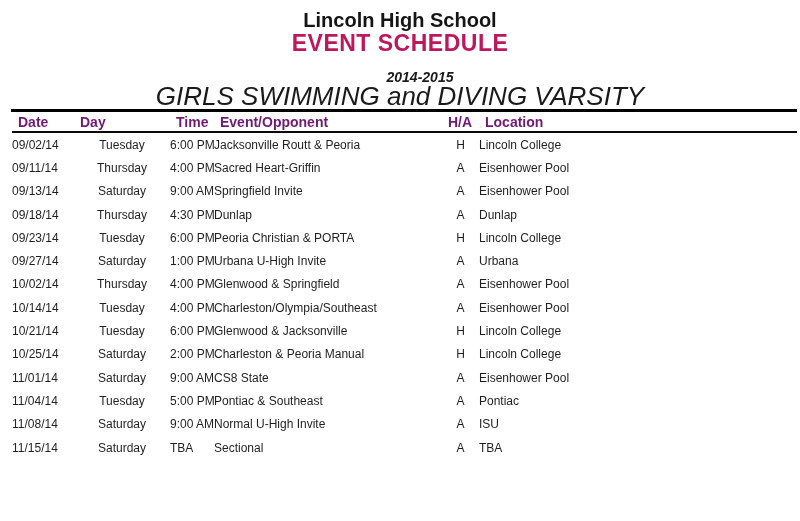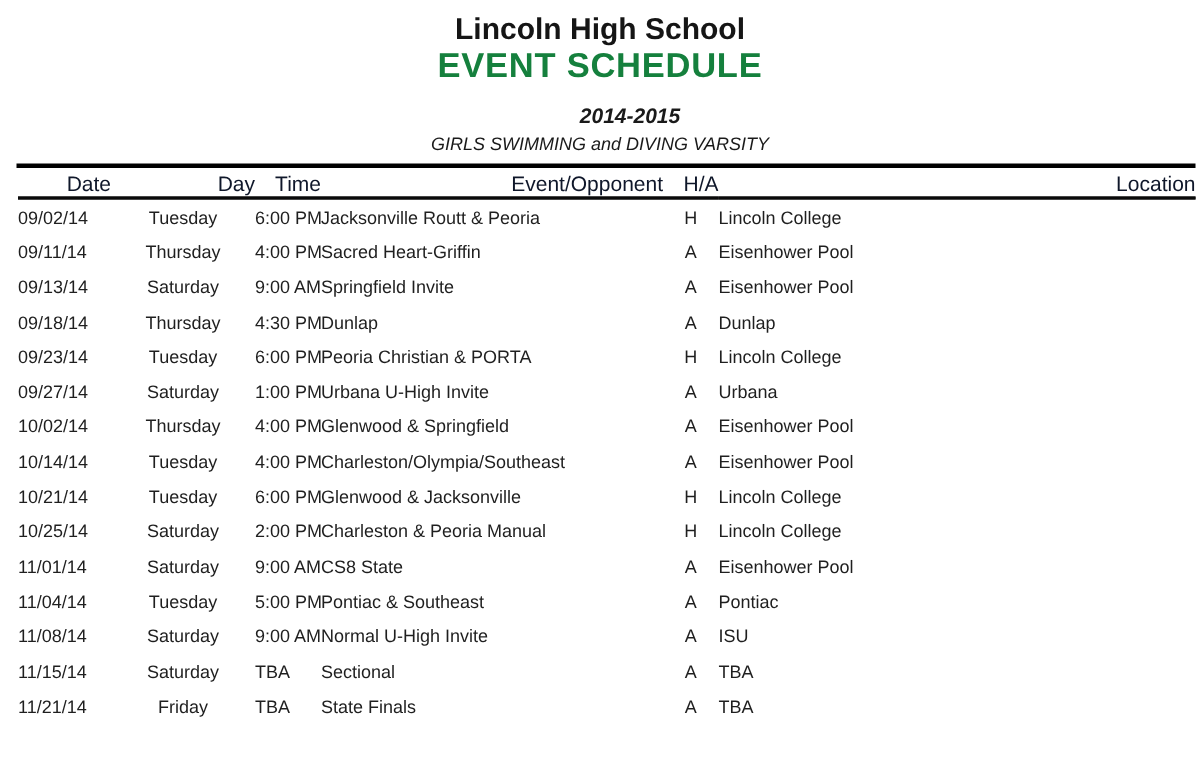--- a/index.html
+++ b/index.html
@@ -24,57 +24,57 @@
     font-size: 20px;
     font-weight: bold;
     line-height: 21px;
     color: #151515;
   }
   .title {
     font-size: 23px;
     font-weight: bold;
     letter-spacing: 0.5px;
     line-height: 24px;
-    color: #15803d;
+    color: #be185d;
   }
   .season {
     margin-top: 14px;
     font-size: 14px;
     font-weight: bold;
     font-style: italic;
     line-height: 16px;
     color: #1a1a1a;
     padding-left: 40px;
   }
   .subtitle {
-    font-size: 12px;
+    font-size: 26px;
     font-style: italic;
     line-height: 22px;
     color: #1a1a1a;
   }
   .thick-rule {
     margin: 2px 3px 0 11px;
     height: 3px;
     background: #000000;
   }
   table.schedule {
     table-layout: fixed;
     border-collapse: collapse;
     margin-left: 12px;
     width: 785px;
   }
   table.schedule th {
     font-size: 14px;
-    font-weight: normal;
-    text-align: right;
+    font-weight: bold;
+    text-align: left;
     padding: 0 0 0 6px;
     height: 19px;
     vertical-align: middle;
     border-bottom: 2px solid #0a0a0a;
-    color: #0f172a;
+    color: #701a75;
     white-space: nowrap;
     overflow: hidden;
   }
   table.schedule td {
     font-size: 12px;
     height: 23.3px;
     padding: 0;
     vertical-align: middle;
     white-space: nowrap;
     overflow: hidden;
@@ -226,24 +226,16 @@
       <td class="c-location">ISU</td>
     </tr>
         <tr>
       <td class="c-date">11/15/14</td>
       <td class="c-day">Saturday</td>
       <td class="c-time">TBA</td>
       <td class="c-event">Sectional</td>
       <td class="c-ha">A</td>
       <td class="c-location">TBA</td>
     </tr>
-        <tr>
-      <td class="c-date">11/21/14</td>
-      <td class="c-day">Friday</td>
-      <td class="c-time">TBA</td>
-      <td class="c-event">State Finals</td>
-      <td class="c-ha">A</td>
-      <td class="c-location">TBA</td>
-    </tr>
       </tbody>
   </table>
 
 </div>
 
 </body></html>

